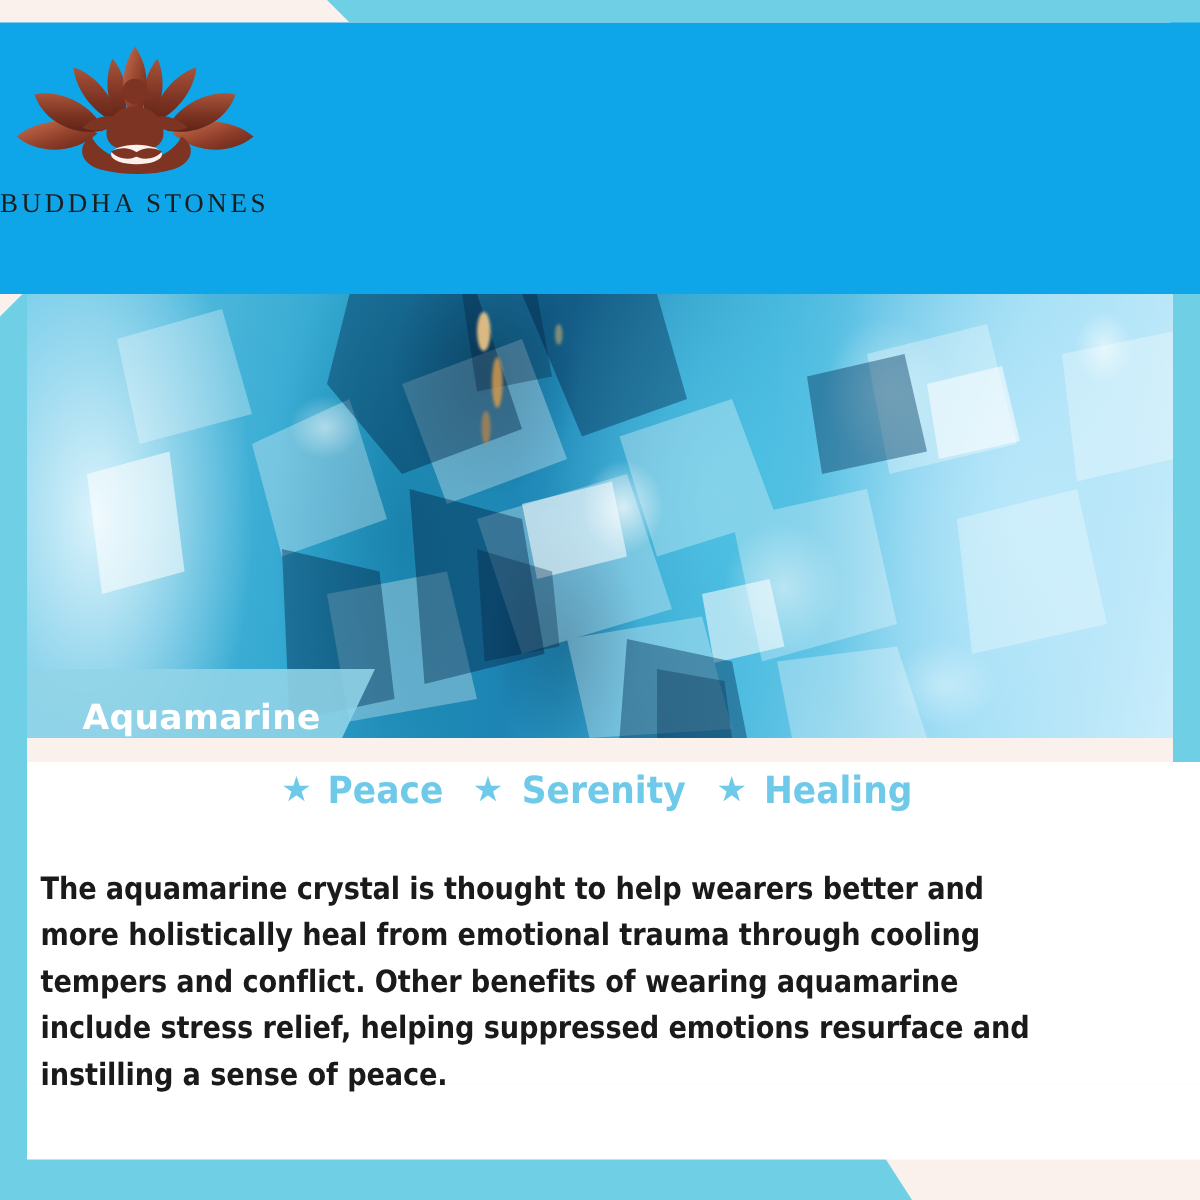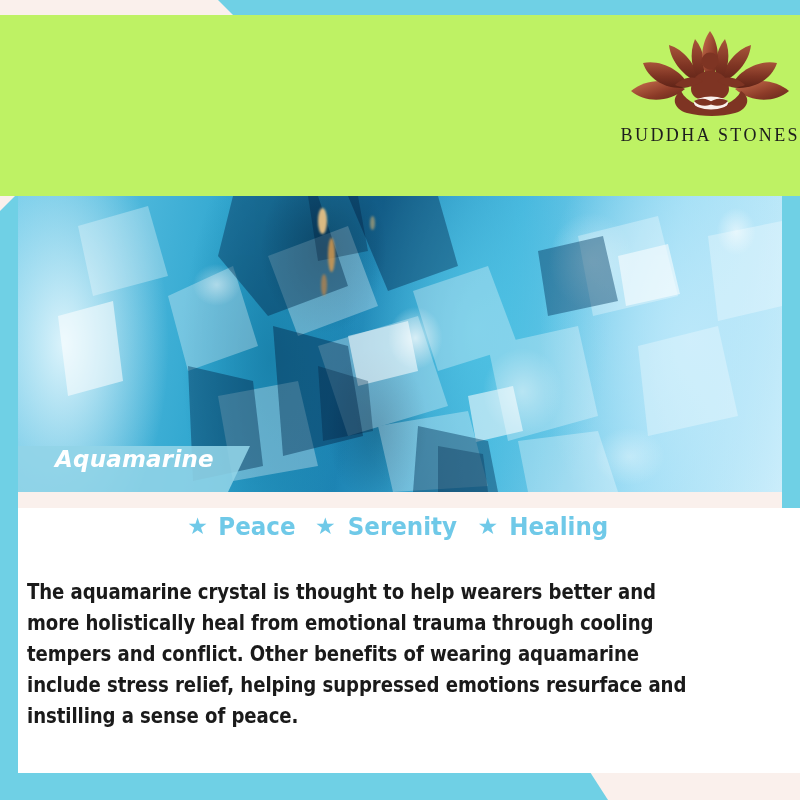--- a/index.html
+++ b/index.html
@@ -56,24 +56,24 @@
     -webkit-clip-path: polygon(0 0, 590px 0, 608px 28px, 0 28px);
     clip-path: polygon(0 0, 590px 0, 608px 28px, 0 28px);
   }
 
   
   .header {
     position: absolute;
     left: 0; top: 15px;
     width: 800px; height: 181px;
     z-index: 2;
-    background: #bef264;
+    background: #0ea5e9;
     display: flex;
     flex-direction: column;
-    align-items: flex-end;
+    align-items: flex-start;
   }
   .logo-wrap {
     margin-top: 14px;
     display: flex;
     flex-direction: column;
     align-items: center;
   }
   .logo-mark { display: block; }
   .logo-word {
     margin-top: 4px;
@@ -149,22 +149,21 @@
   .name-ribbon {
     position: absolute;
     left: 0; bottom: 0;
     height: 46px;
     width: 232px;
     z-index: 3;
     background: rgba(146, 212, 231, .88);
     -webkit-clip-path: polygon(0 0, 232px 0, 210px 46px, 0 46px);
     clip-path: polygon(0 0, 232px 0, 210px 46px, 0 46px);
     display: flex;
-    align-items: flex-start;
-    font-style: italic;
+    align-items: flex-end;
   }
   .name-text {
     margin-left: 37px;
     font-family: "DejaVu Sans", sans-serif;
     font-weight: 700;
     font-size: 23px;
     color: #ffffff;
     letter-spacing: .2px;
   }
 

